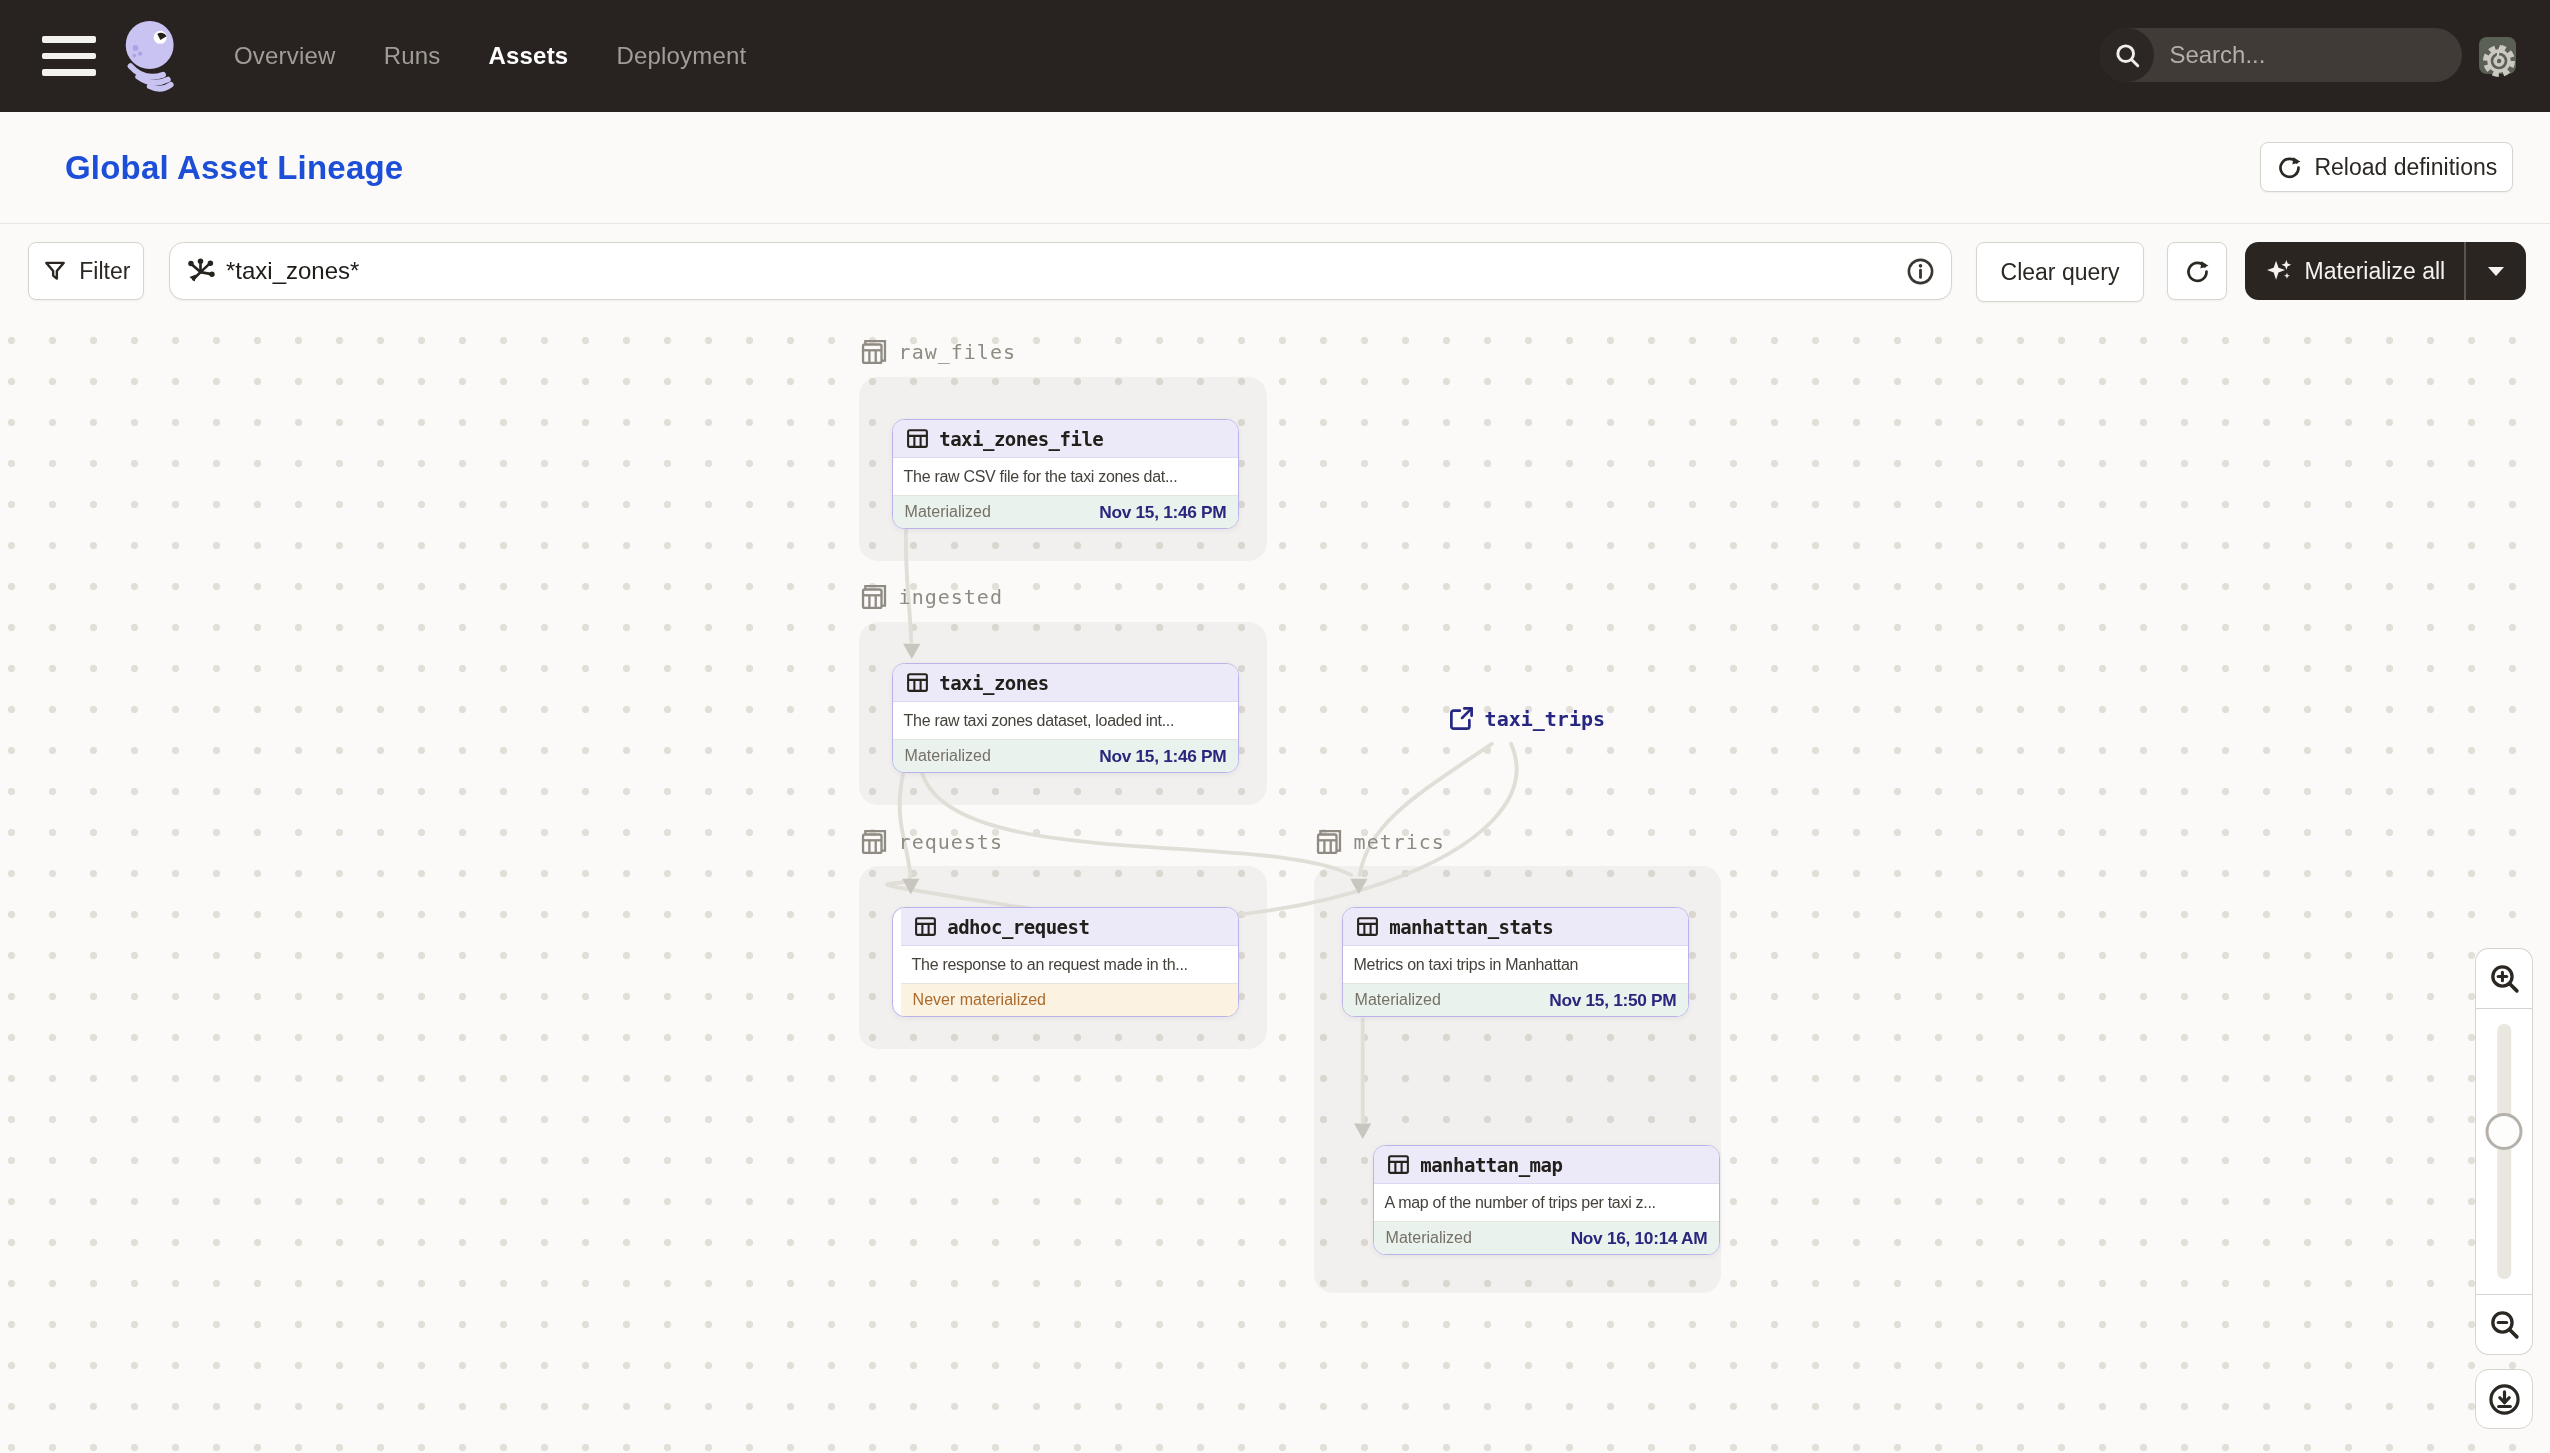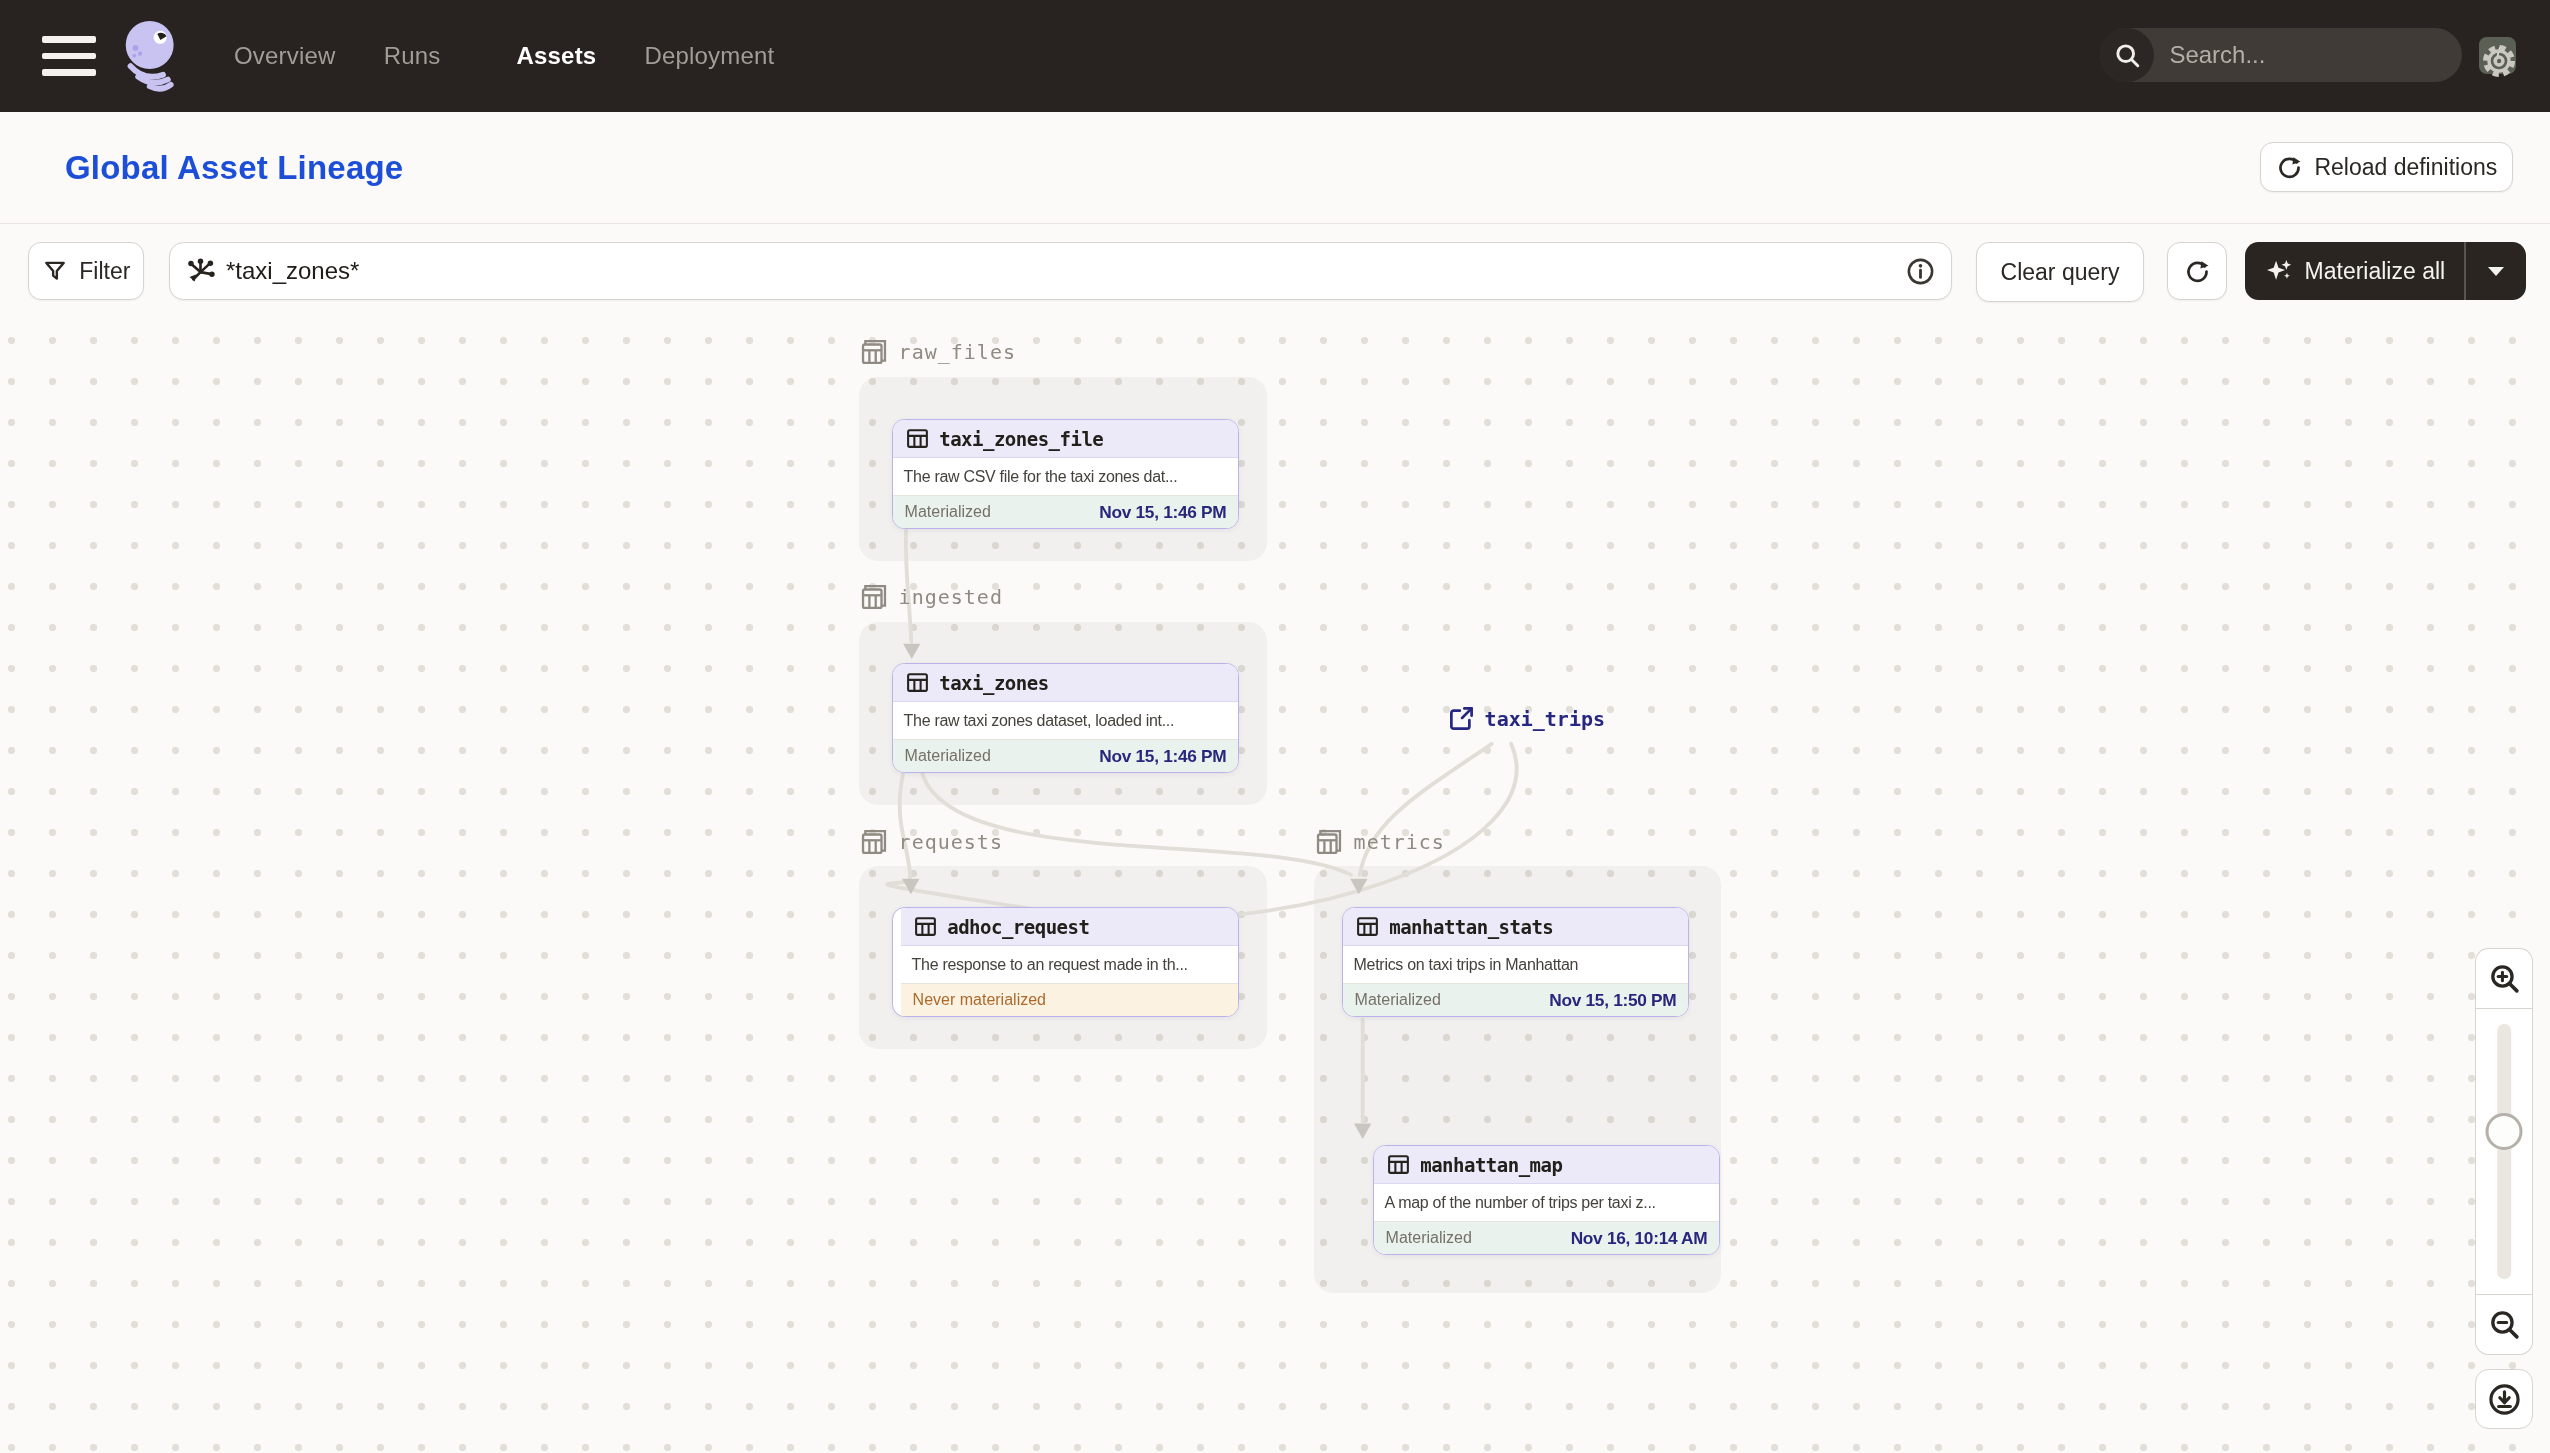--- a/index.html
+++ b/index.html
@@ -11,21 +11,21 @@
   
   .topbar {
     position:absolute; left:0; top:0; width:2550px; height:112px;
     background:#282220; display:flex; align-items:center;
   }
   .hamburger { margin-left:42px; width:56px; height:40px; display:flex; flex-direction:column; justify-content:space-between; cursor:pointer; }
   .hamburger span { display:block; width:54px; height:6.7px; background:#f4f2ef; border-radius:1.9px; }
   .logo { margin-left:21px; width:69px; height:81px; }
   .nav-items { display:flex; gap:48px; margin-left:46px; align-items:center; }
   .nav-item { font-size:24px; color:#a19d96; letter-spacing:0.2px; cursor:pointer; }
-  .nav-item.active { color:#ffffff; font-weight:bold;margin-left:28px; }
+  .nav-item.active { color:#ffffff; font-weight:bold; }
   .search-pill {
     position:absolute; left:2100px; top:28px; width:362px; height:54px;
     background:#403b36; border-radius:27px; display:flex; align-items:center;
   }
   .search-circle {
     width:54px; height:54px; border-radius:50%; background:#2c2724;
     display:flex; align-items:center; justify-content:center; flex:0 0 auto;
   }
   .search-input {
     flex:1; background:transparent; border:none; outline:none;
@@ -39,21 +39,21 @@
   }
   .gear { position:absolute; left:2479px; top:41px; width:40px; height:40px; cursor:pointer; }
   
   .page-header {
     position:absolute; left:0; top:112px; width:2550px; height:112px;
     background:#fbfaf8; border-bottom:1.9px solid #e9e6e1;
     display:flex; align-items:center;
   }
   .page-title { margin-left:65px; font-size:33px; font-weight:bold; color:#1d4ed8; letter-spacing:0.2px; }
   .btn {
-    background:#ffffff; border:1.9px solid #d7d3ce; border-radius:13px;
+    background:#ffffff; border:1.9px solid #d7d3ce; border-radius:8px;
     display:flex; align-items:center; justify-content:center; gap:11.6px;
     color:#2b2723; font-size:23px; cursor:pointer;
     box-shadow:0 1px 1.9px rgba(30,25,20,.05);
   }
   .reload-btn { position:absolute; left:2260px; top:142px; width:253px; height:50px; }
   
   .filter-btn { position:absolute; left:28px; top:242px; width:116px; height:58px; }
   .query-box {
     position:absolute; left:169px; top:242px; width:1783px; height:58px;
     background:#fff; border:1.9px solid #d7d3ce; border-radius:14.5px;

